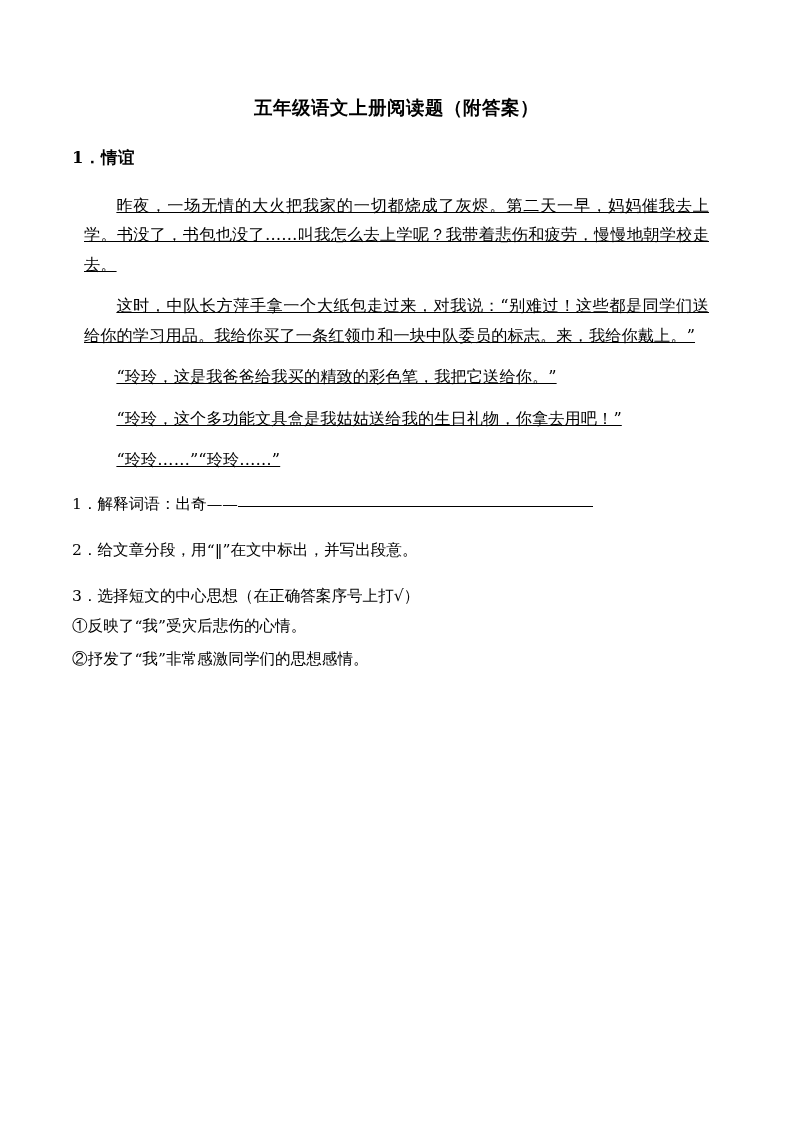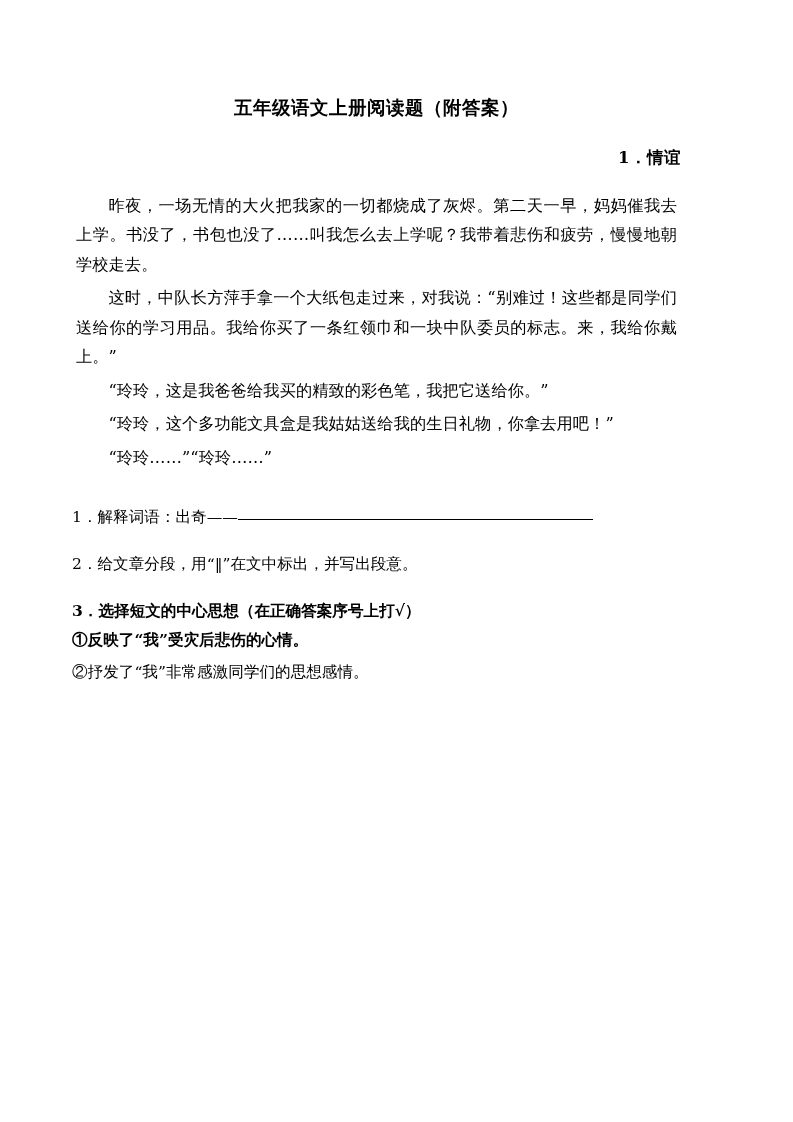--- a/index.html
+++ b/index.html
@@ -12,54 +12,55 @@
     height: 1122px;
     font-family: "DejaVu Serif", "Liberation Serif", serif;
     color: #000000;
     overflow: hidden;
   }
   .page {
     position: relative;
     width: 793px;
     height: 1122px;
     box-sizing: border-box;
-    padding: 95px 112px 60px 72px;
+    padding: 95px 72px 60px 72px;
   }
   .doc-title {
     text-align: center;
     font-size: 18.5px;
     font-weight: bold;
     letter-spacing: 0.5px;
     margin: 0 0 26px 0;
     line-height: 1.4;
   }
   .section-title {
-    text-align: right;
+    text-align: left;
     font-size: 16.5px;
     font-weight: bold;
     margin: 0 0 22px 0;
     letter-spacing: 0.5px;
   }
   .body-text {
     font-size: 16.2px;
     line-height: 1.82;
     text-align: justify;
     text-justify: inter-ideograph;
     margin: 0;
     letter-spacing: 0.1px;
   }
   .body-text p {
-    margin: 4px;
+    margin: 12px;
     text-indent: 2em;
+    text-decoration: underline;
   }
   .body-text p.noindent {
     text-indent: 0;
   }
   .questions {
-    margin-top: 32px;
+    margin-top: 16px;
     font-size: 15.6px;
     line-height: 1.75;
   }
   .q-row {
     margin-bottom: 19px;
     display: block;
     white-space: nowrap;
   }
   .q-row.wrapline {
     white-space: normal;
@@ -100,21 +101,21 @@
   <div class="questions">
 
     <div class="q-row">
       <span class="q-text">1．</span><span class="q-text">解释词语：出奇——</span><span class="blank-line" style="width: 355px;"></span>
     </div>
 
     <div class="q-row wrapline">
       <span class="q-text">2．</span><span class="q-text">给文章分段，用“‖”在文中标出，并写出段意。</span>
     </div>
 
-    <div class="q-row wrapline" style="margin-bottom: 6px; font-weight: bold;">
+    <div class="q-row wrapline" style="margin-bottom: 6px;">
       <span class="q-text">3．</span><span class="q-text">选择短文的中心思想（在正确答案序号上打√）</span>
       <span class="sub-line">①反映了“我”受灾后悲伤的心情。</span>
     </div>
     <div class="q-row wrapline">
       <span class="q-text">②抒发了“我”非常感激同学们的思想感情。</span>
     </div>
 
 
   </div>
 

